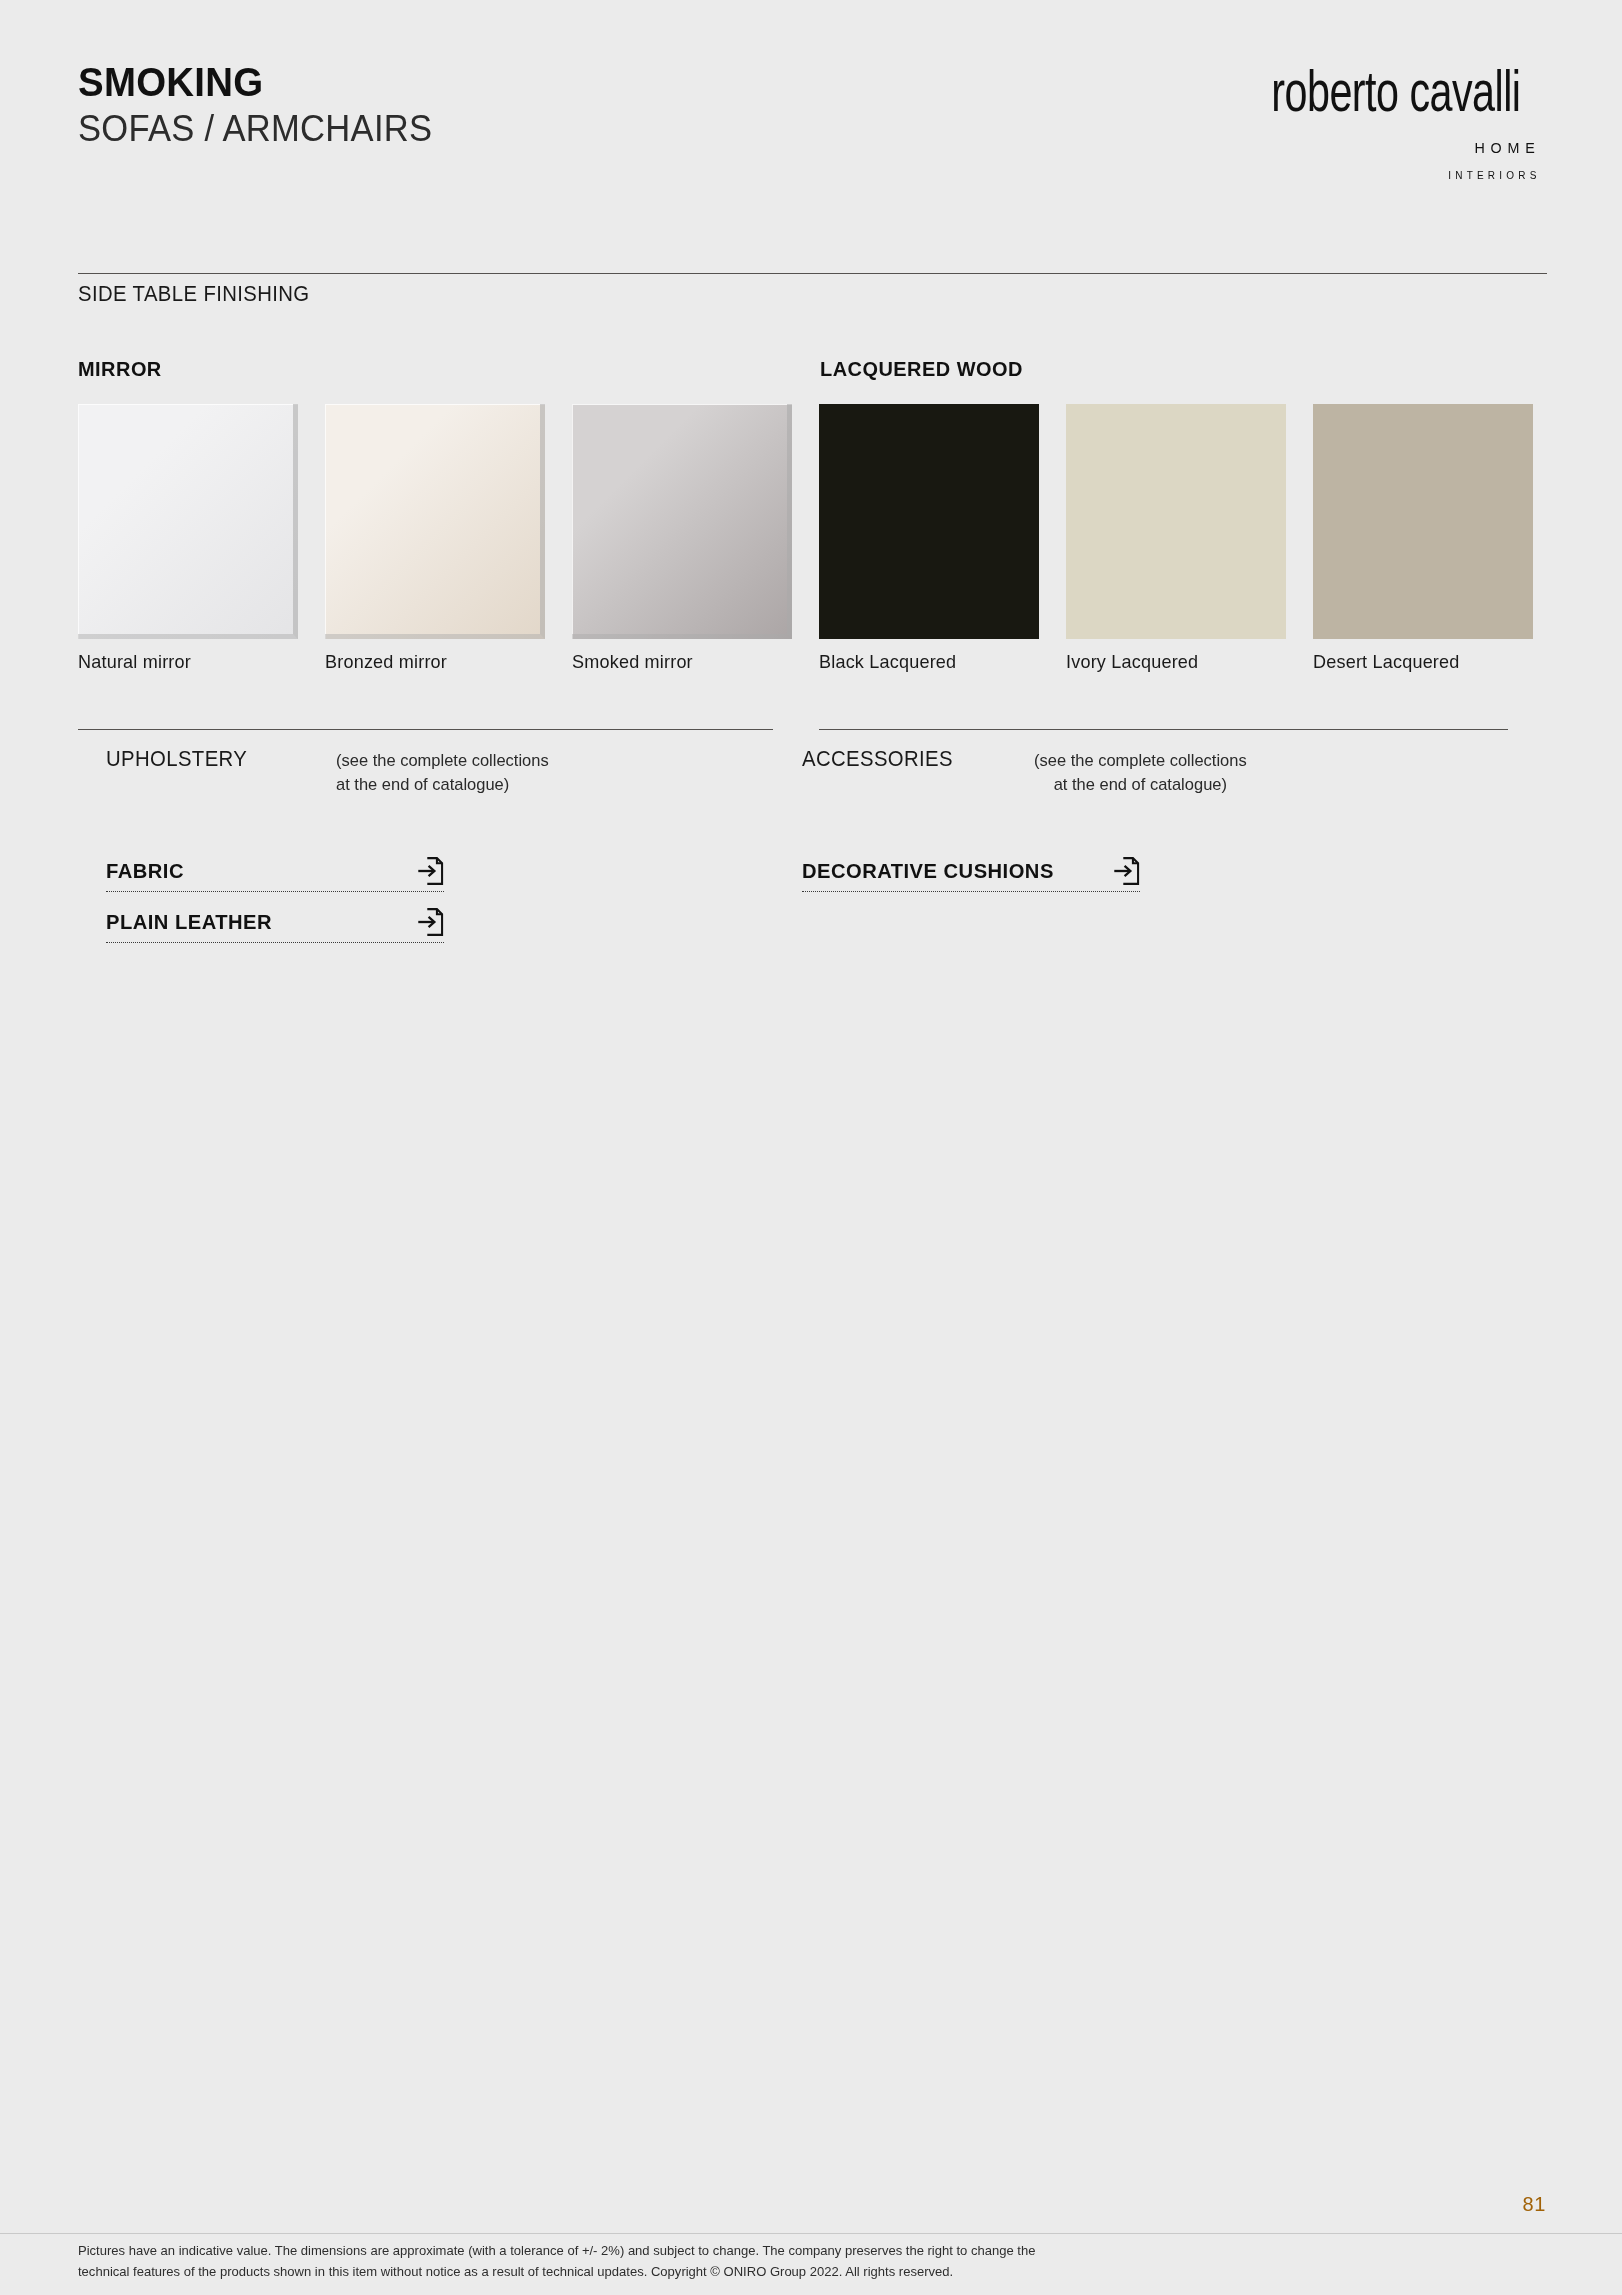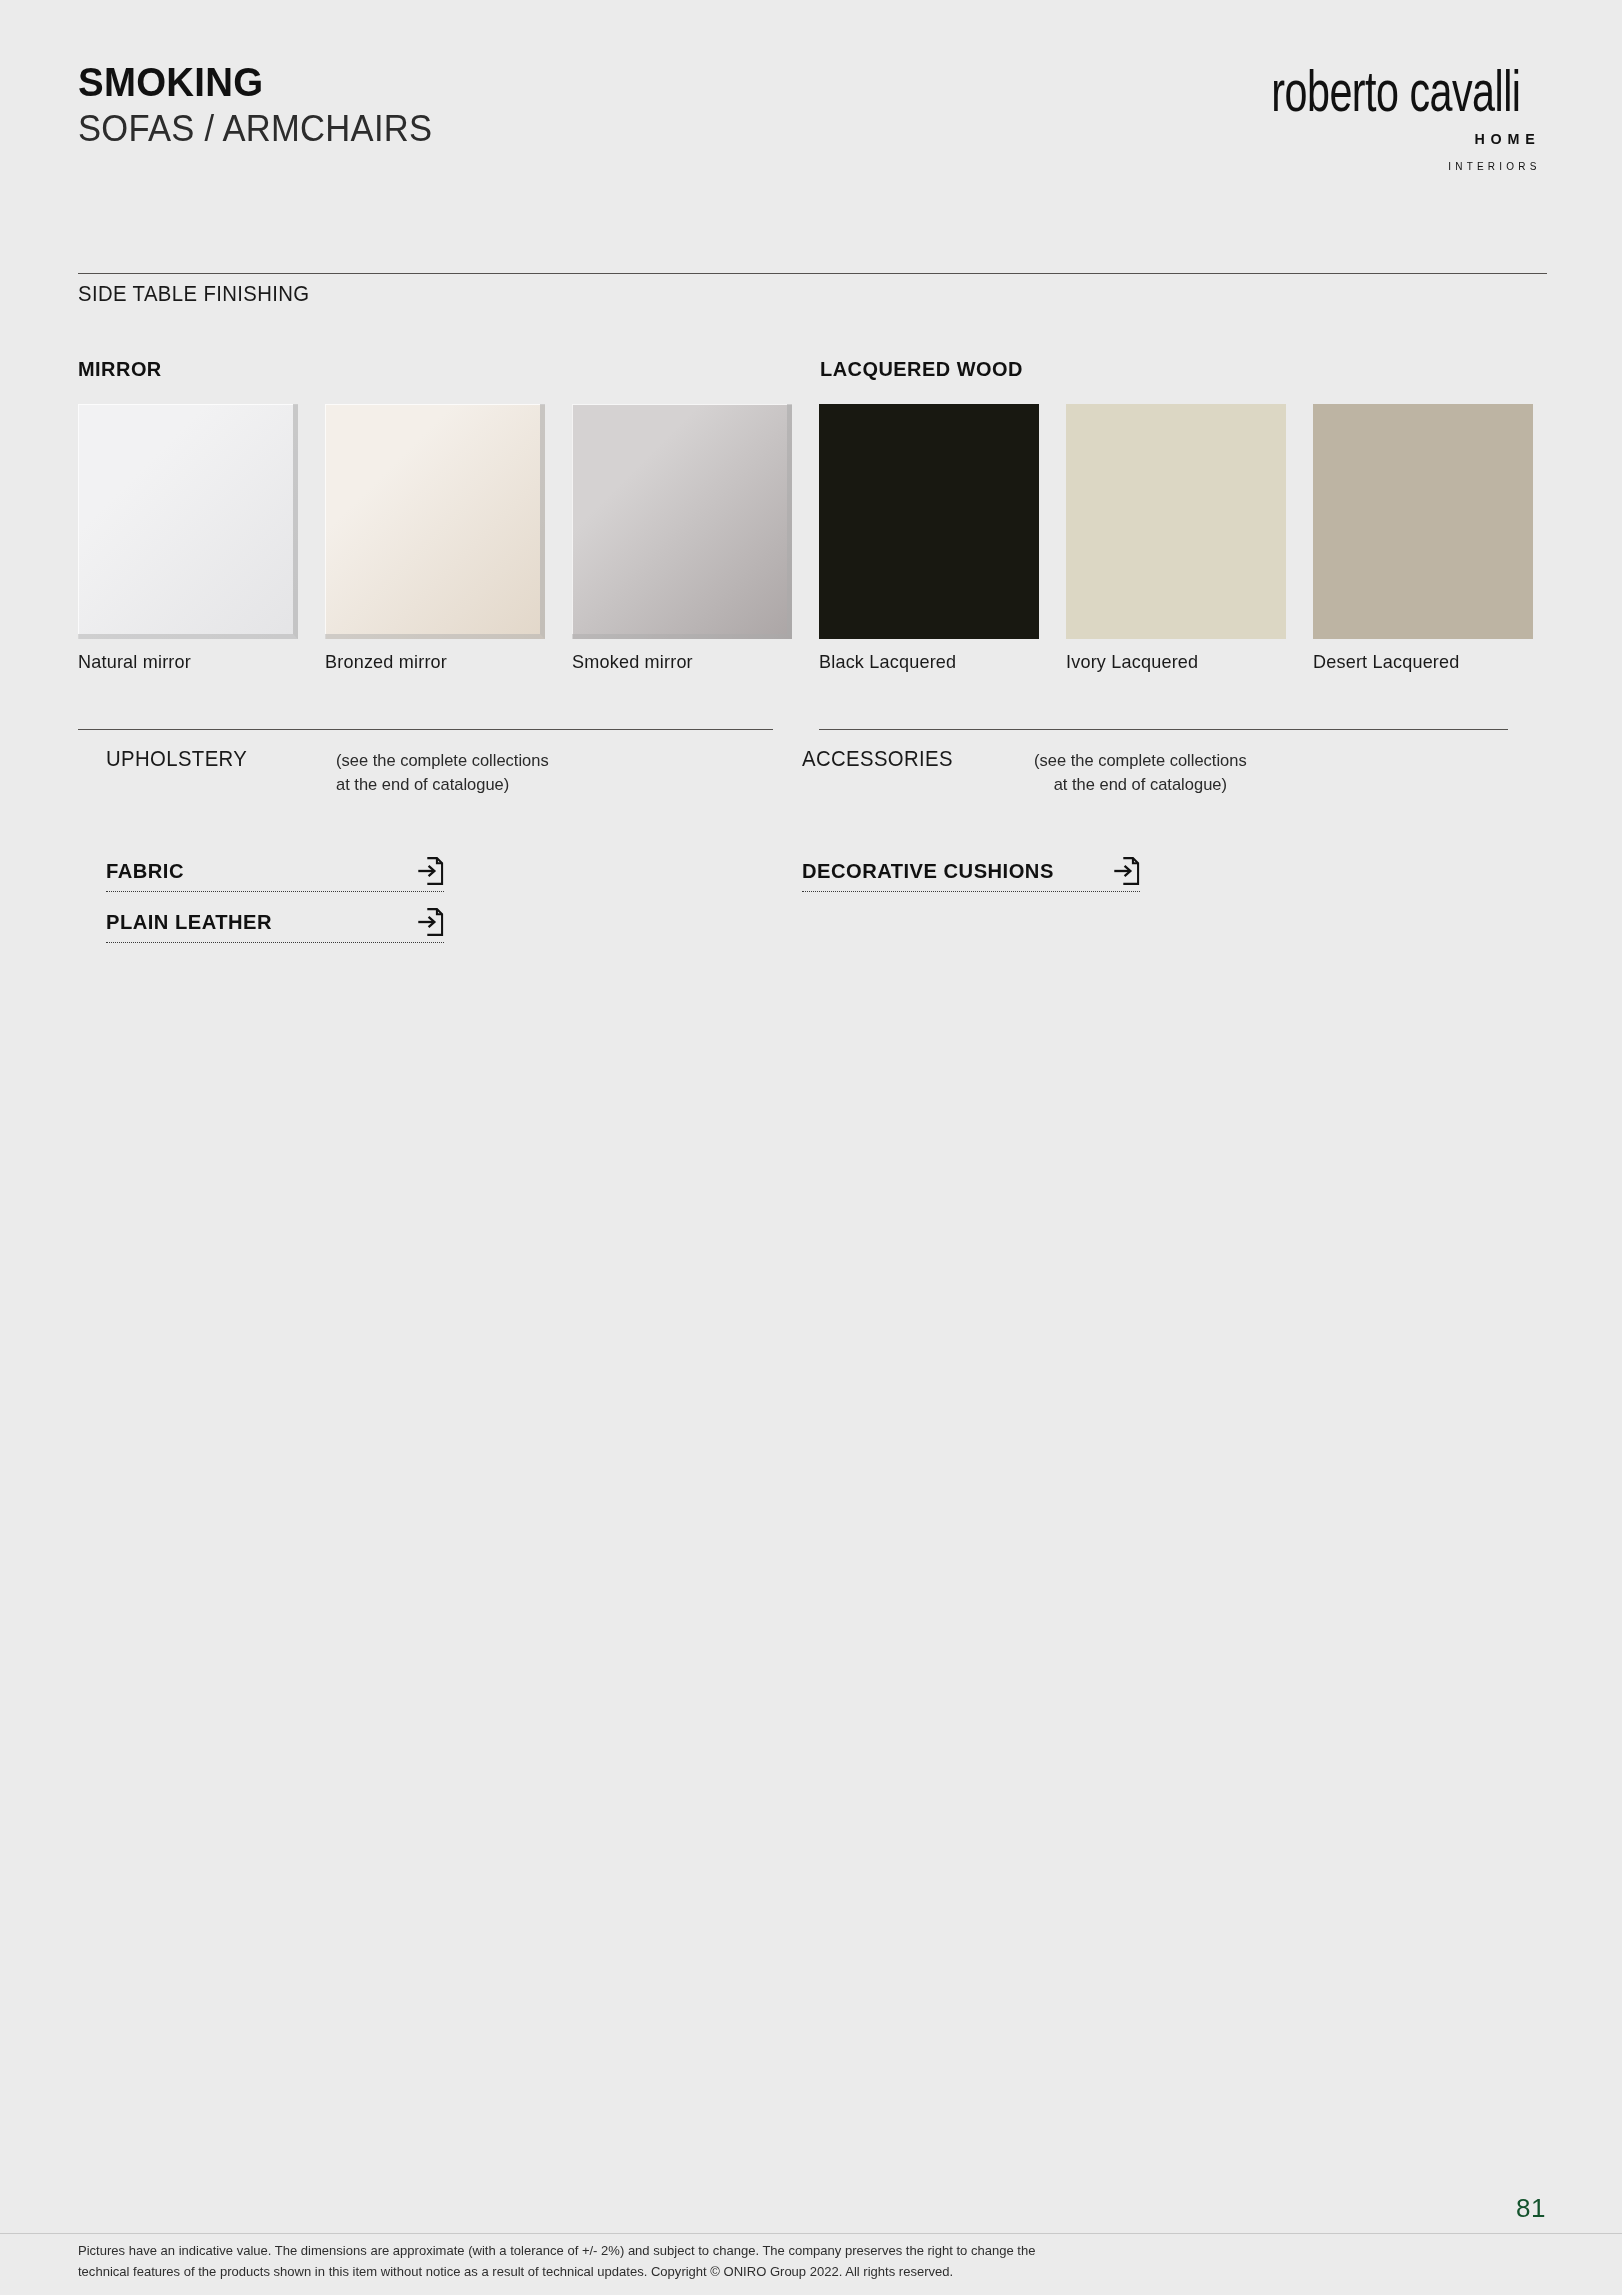--- a/index.html
+++ b/index.html
@@ -65,24 +65,24 @@
     letter-spacing: -0.6px;
     color: #111;
     line-height: 0.95;
     transform: scaleX(0.86) scaleY(1.18);
     transform-origin: center top;
     display: block;
     white-space: nowrap;
   }
   .logo-home {
     font-size: 14.3px;
-    font-weight: 700;
+    font-weight: 400;
     letter-spacing: 5.8px;
     color: #111;
-    margin-top: 21px;
+    margin-top: 30px;
     display: block;
     padding-left: 5.8px;
   }
   .logo-interiors {
     font-size: 10px;
     font-weight: 400;
     letter-spacing: 4.2px;
     color: #111;
     margin-top: 14.3px;
     display: block;
@@ -232,23 +232,23 @@
     flex: 0 0 auto;
     margin-left: 11.7px;
     display: block;
   }
 
   
   .page-number {
     position: absolute;
     right: 77px;
     top: 2193px;
-    font-size: 26px;
+    font-size: 20px;
     font-weight: 300;
-    color: #14532d;
+    color: #a16207;
     letter-spacing: 0.6px;
     margin-left: 15px;
   }
   .footer-rule {
     position: absolute;
     left: 0;
     top: 2233px;
     width: 1623px;
     height: 0;
     border-top: 1.3px solid #c9c9c9;

